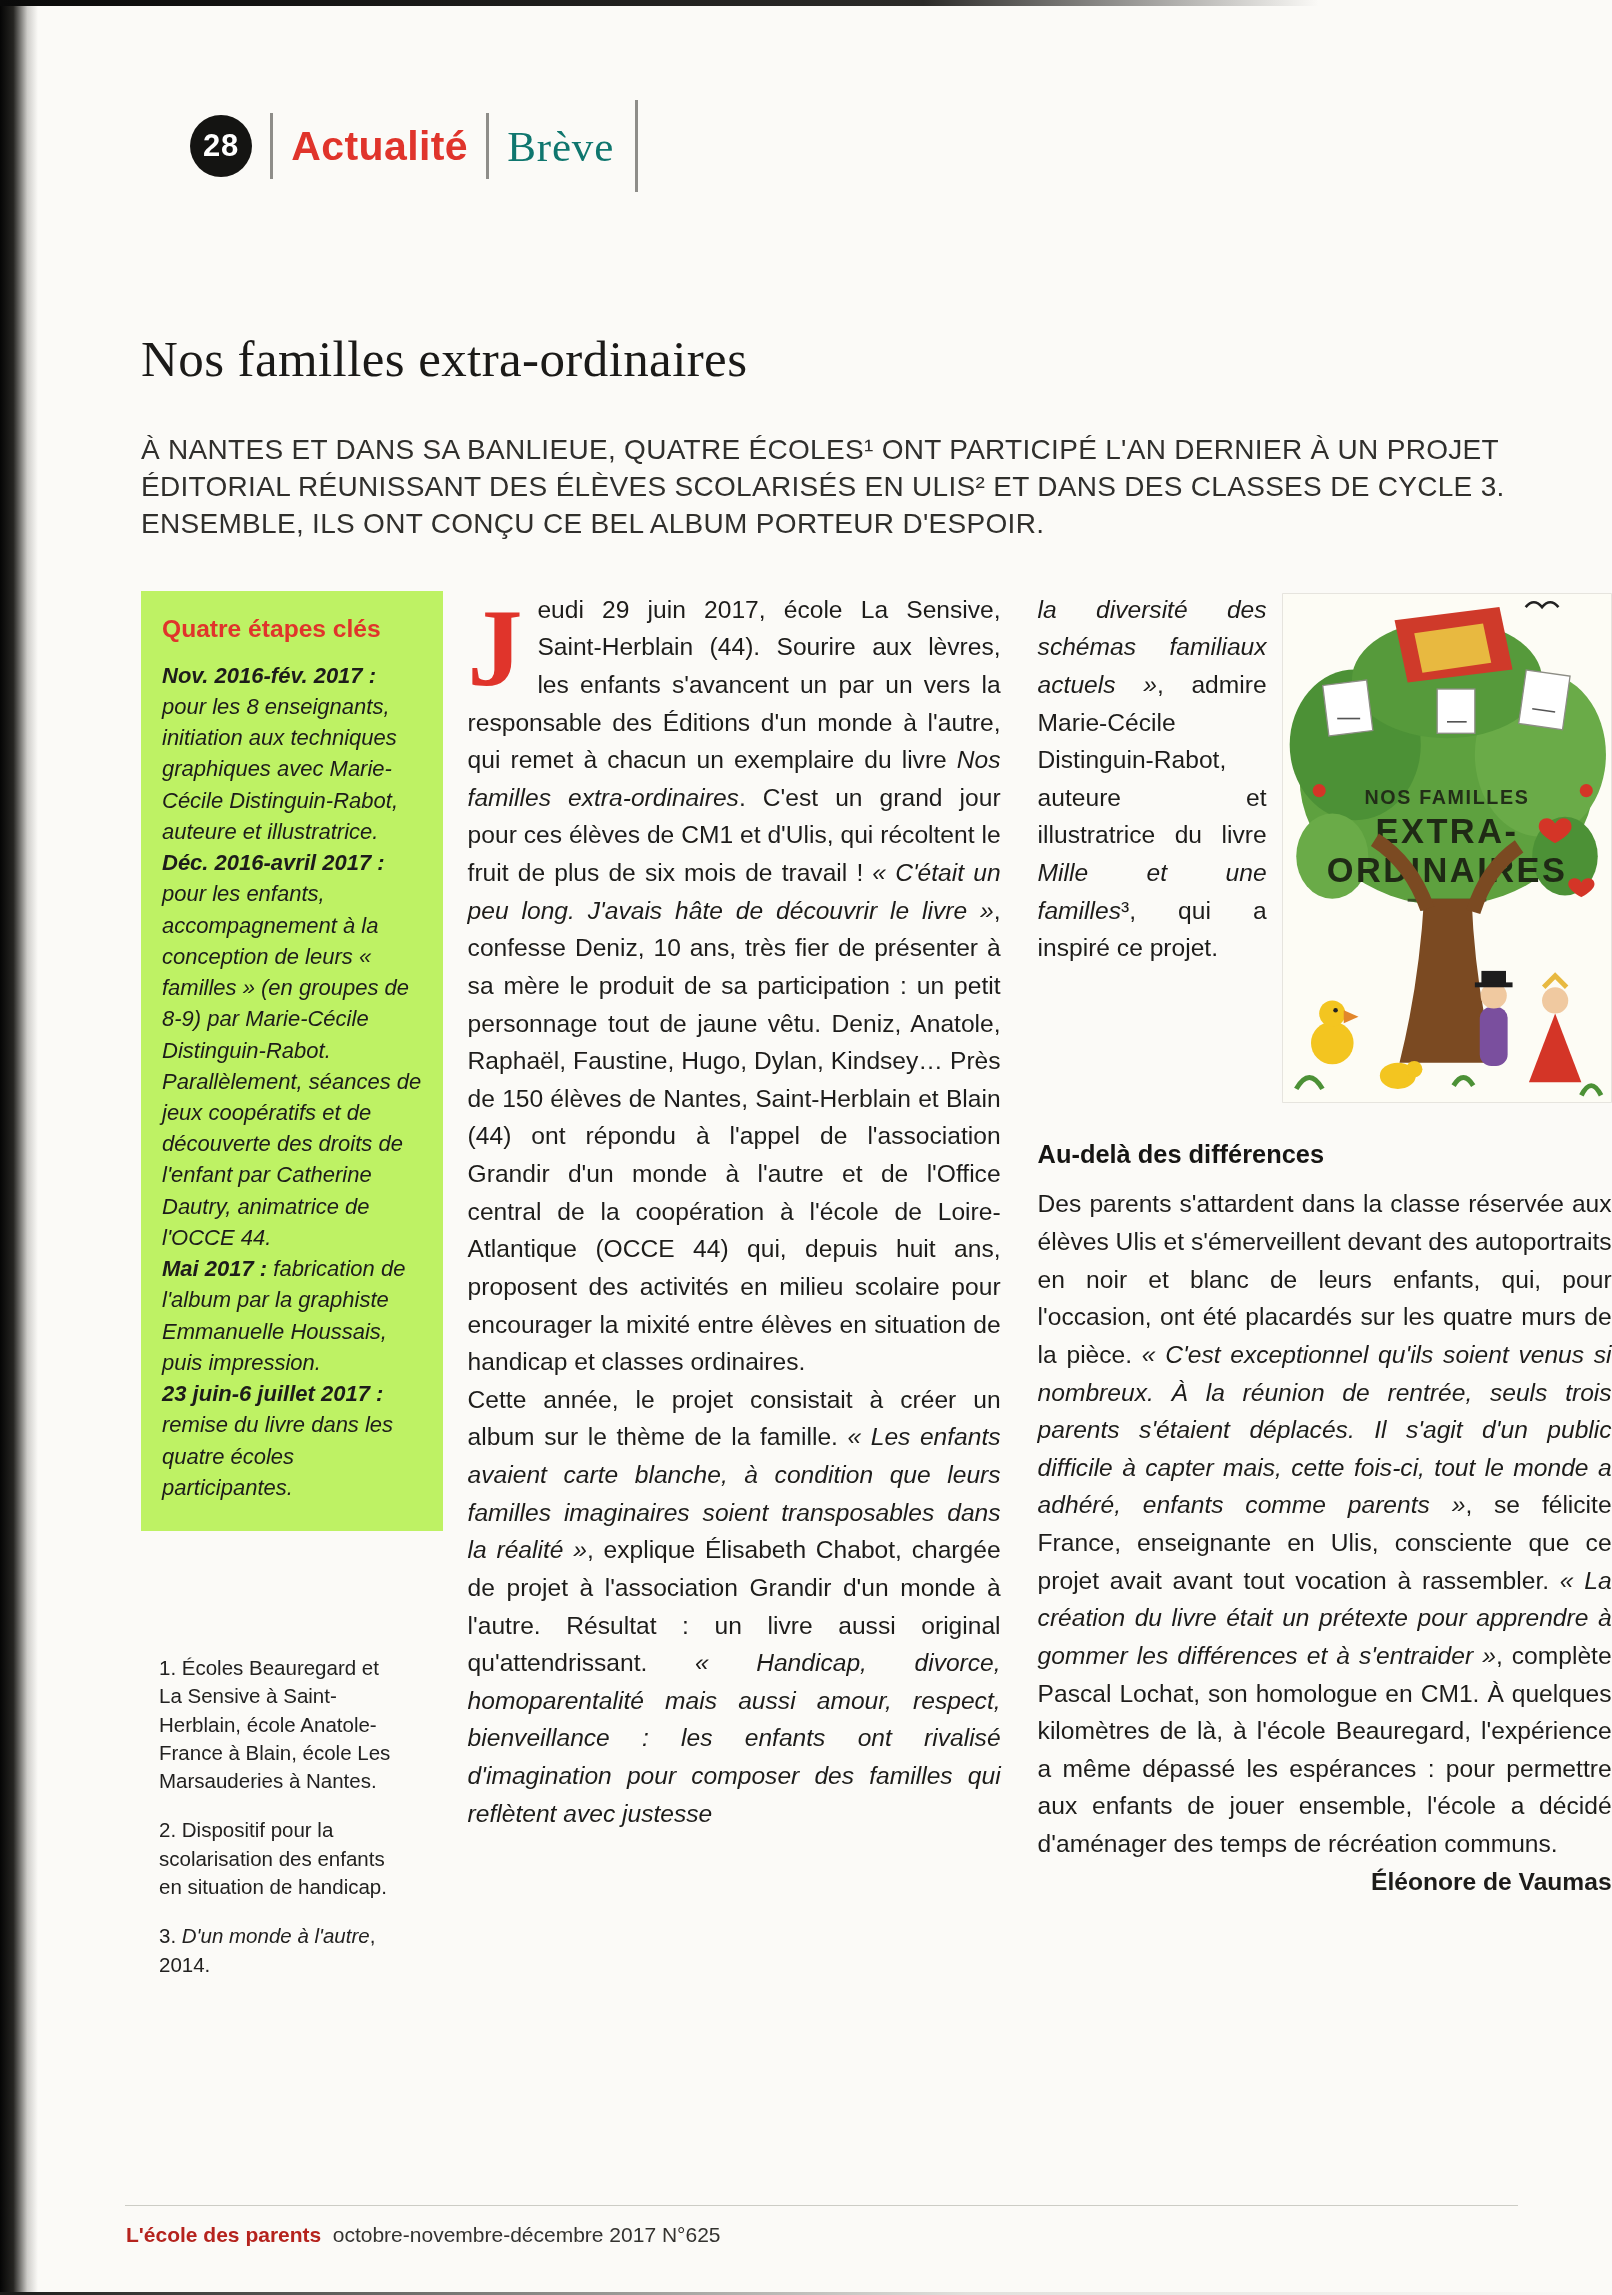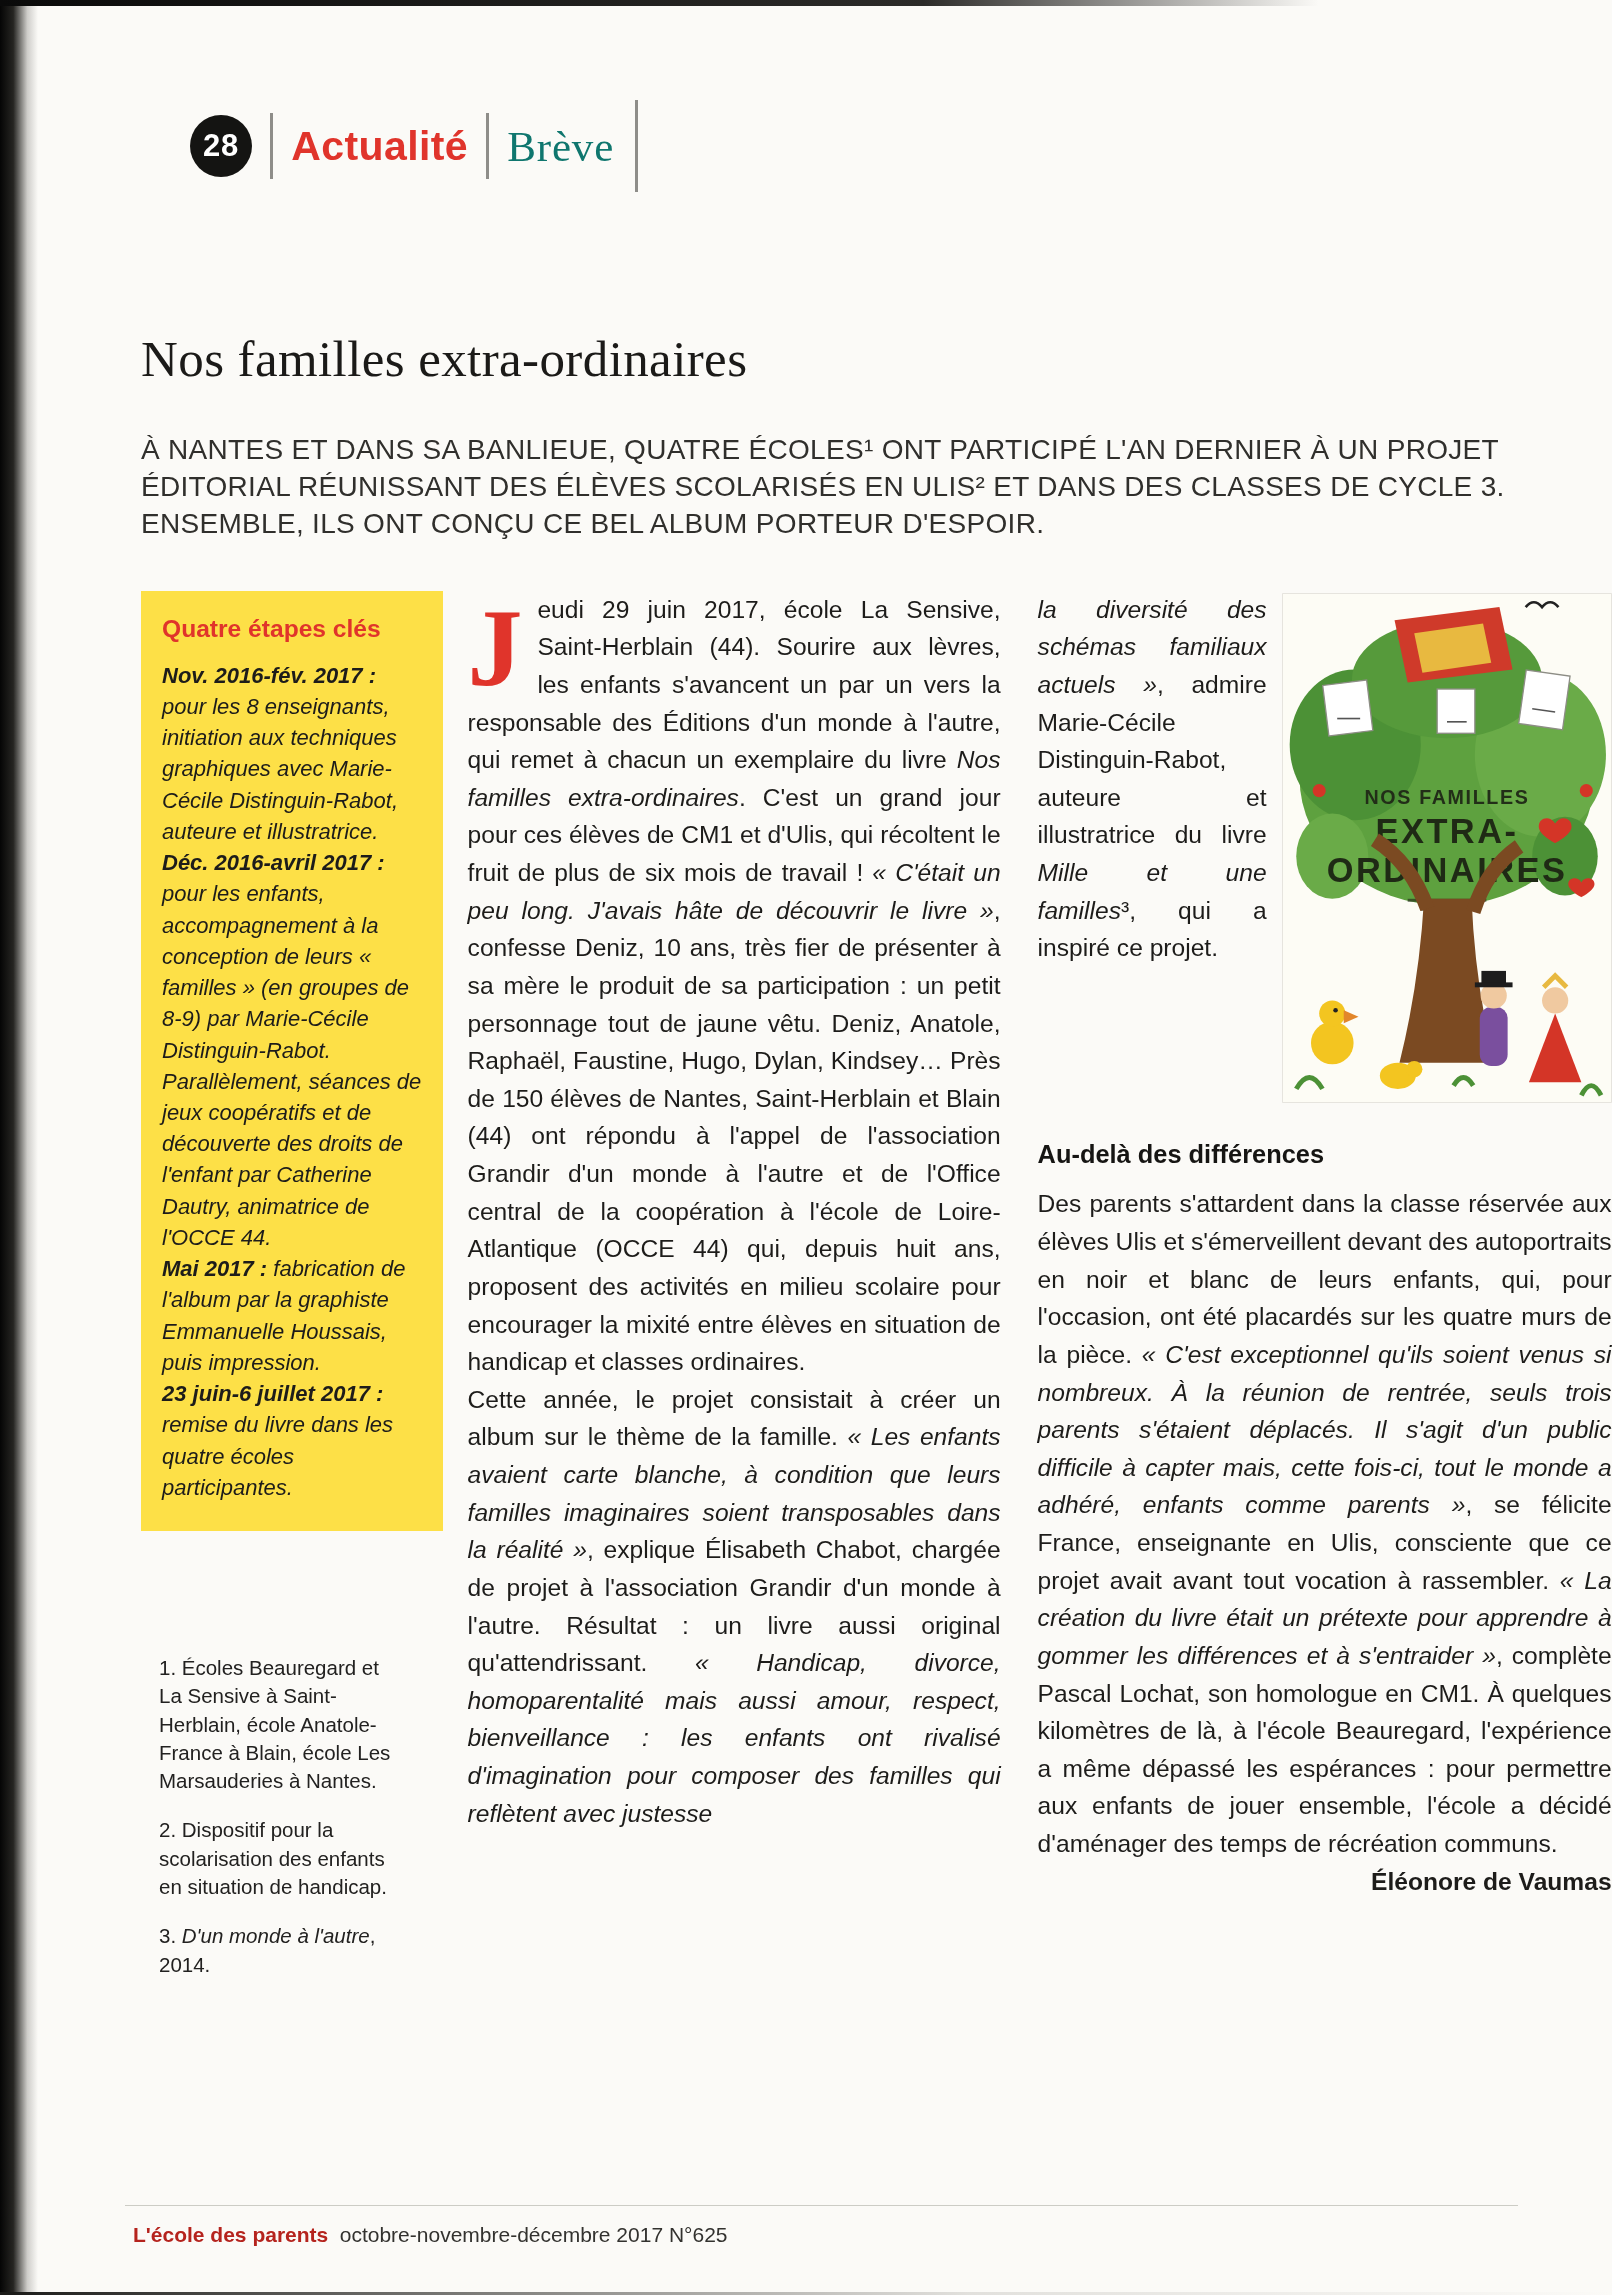--- a/index.html
+++ b/index.html
@@ -53,21 +53,21 @@
     font-size: 28px; line-height: 1.33; color: #302f2c; letter-spacing: 0.3px;
   }
 
   
   .columns { display: flex; margin: 48px 0 0 125px; align-items: flex-start; }
   .col-left { width: 302px; flex: none; }
   .col-mid  { width: 533px; flex: none; margin-left: 24.6px; }
   .col-right{ width: 574px; flex: none; margin-left: 37px; }
 
   
-  .keybox { background: #fde047; padding: 24.6px 21px 28px 21px; box-sizing: border-box; }
+  .keybox { background: #bef264; padding: 24.6px 21px 28px 21px; box-sizing: border-box; }
   .keybox h3 { margin: 0 0 16.4px 0; color: #e0342b; font-size: 24.6px; font-weight: 700; }
   .keybox p { margin: 0; font-size: 22px; line-height: 1.42; color: #1d1c1a; }
   .i  { font-style: italic; }
   .bi { font-style: italic; font-weight: 700; }
 
   .footnotes { margin: 123px 0 0 18px; width: 246px; }
   .footnotes p { margin: 0 0 21px 0; font-size: 20.5px; line-height: 1.38; color: #222120; }
 
   
   .body-p {
@@ -83,21 +83,21 @@
   .cover-row { display: flex; }
   .body-p.narrow { width: 229px; flex: none; }
   .cover { margin: 3.3px 0 0 16.4px; width: 328px; flex: none; }
   .cover svg { display: block; width: 328px; height: 508px; background: #fdfcf5; box-shadow: 0 0 0 0.8px #e0dfd8; }
 
   .crosshead { font-size: 25.4px; font-weight: 700; color: #161513; margin: 38px 0 16.4px 0; }
   .sig { float: right; font-weight: 700; white-space: nowrap; }
 
   
   .footrule { position: absolute; left: 125px; bottom: 89px; width: 1393px; height: 0.8px; background: #ccccc5; }
-  .pagefooter { position: absolute; left: 133px; bottom: 48px; font-size: 21px; color: #33322f; }
+  .pagefooter { position: absolute; left: 126px; bottom: 48px; font-size: 21px; color: #33322f; }
   .pagefooter .mag { color: #b5231d; font-weight: 700; margin-right: 11.5px; }
 
   .cover-title-small { font: 700 12px "Liberation Sans", sans-serif; fill: #222e18; letter-spacing: 1px; }
   .cover-title-big   { font: 700 21px "Liberation Sans", sans-serif; fill: #1f2a15; letter-spacing: 1.5px; }
 </style>
 </head>
 <body>
 
 <div class="edge-left"></div>
 <div class="edge-top"></div>

